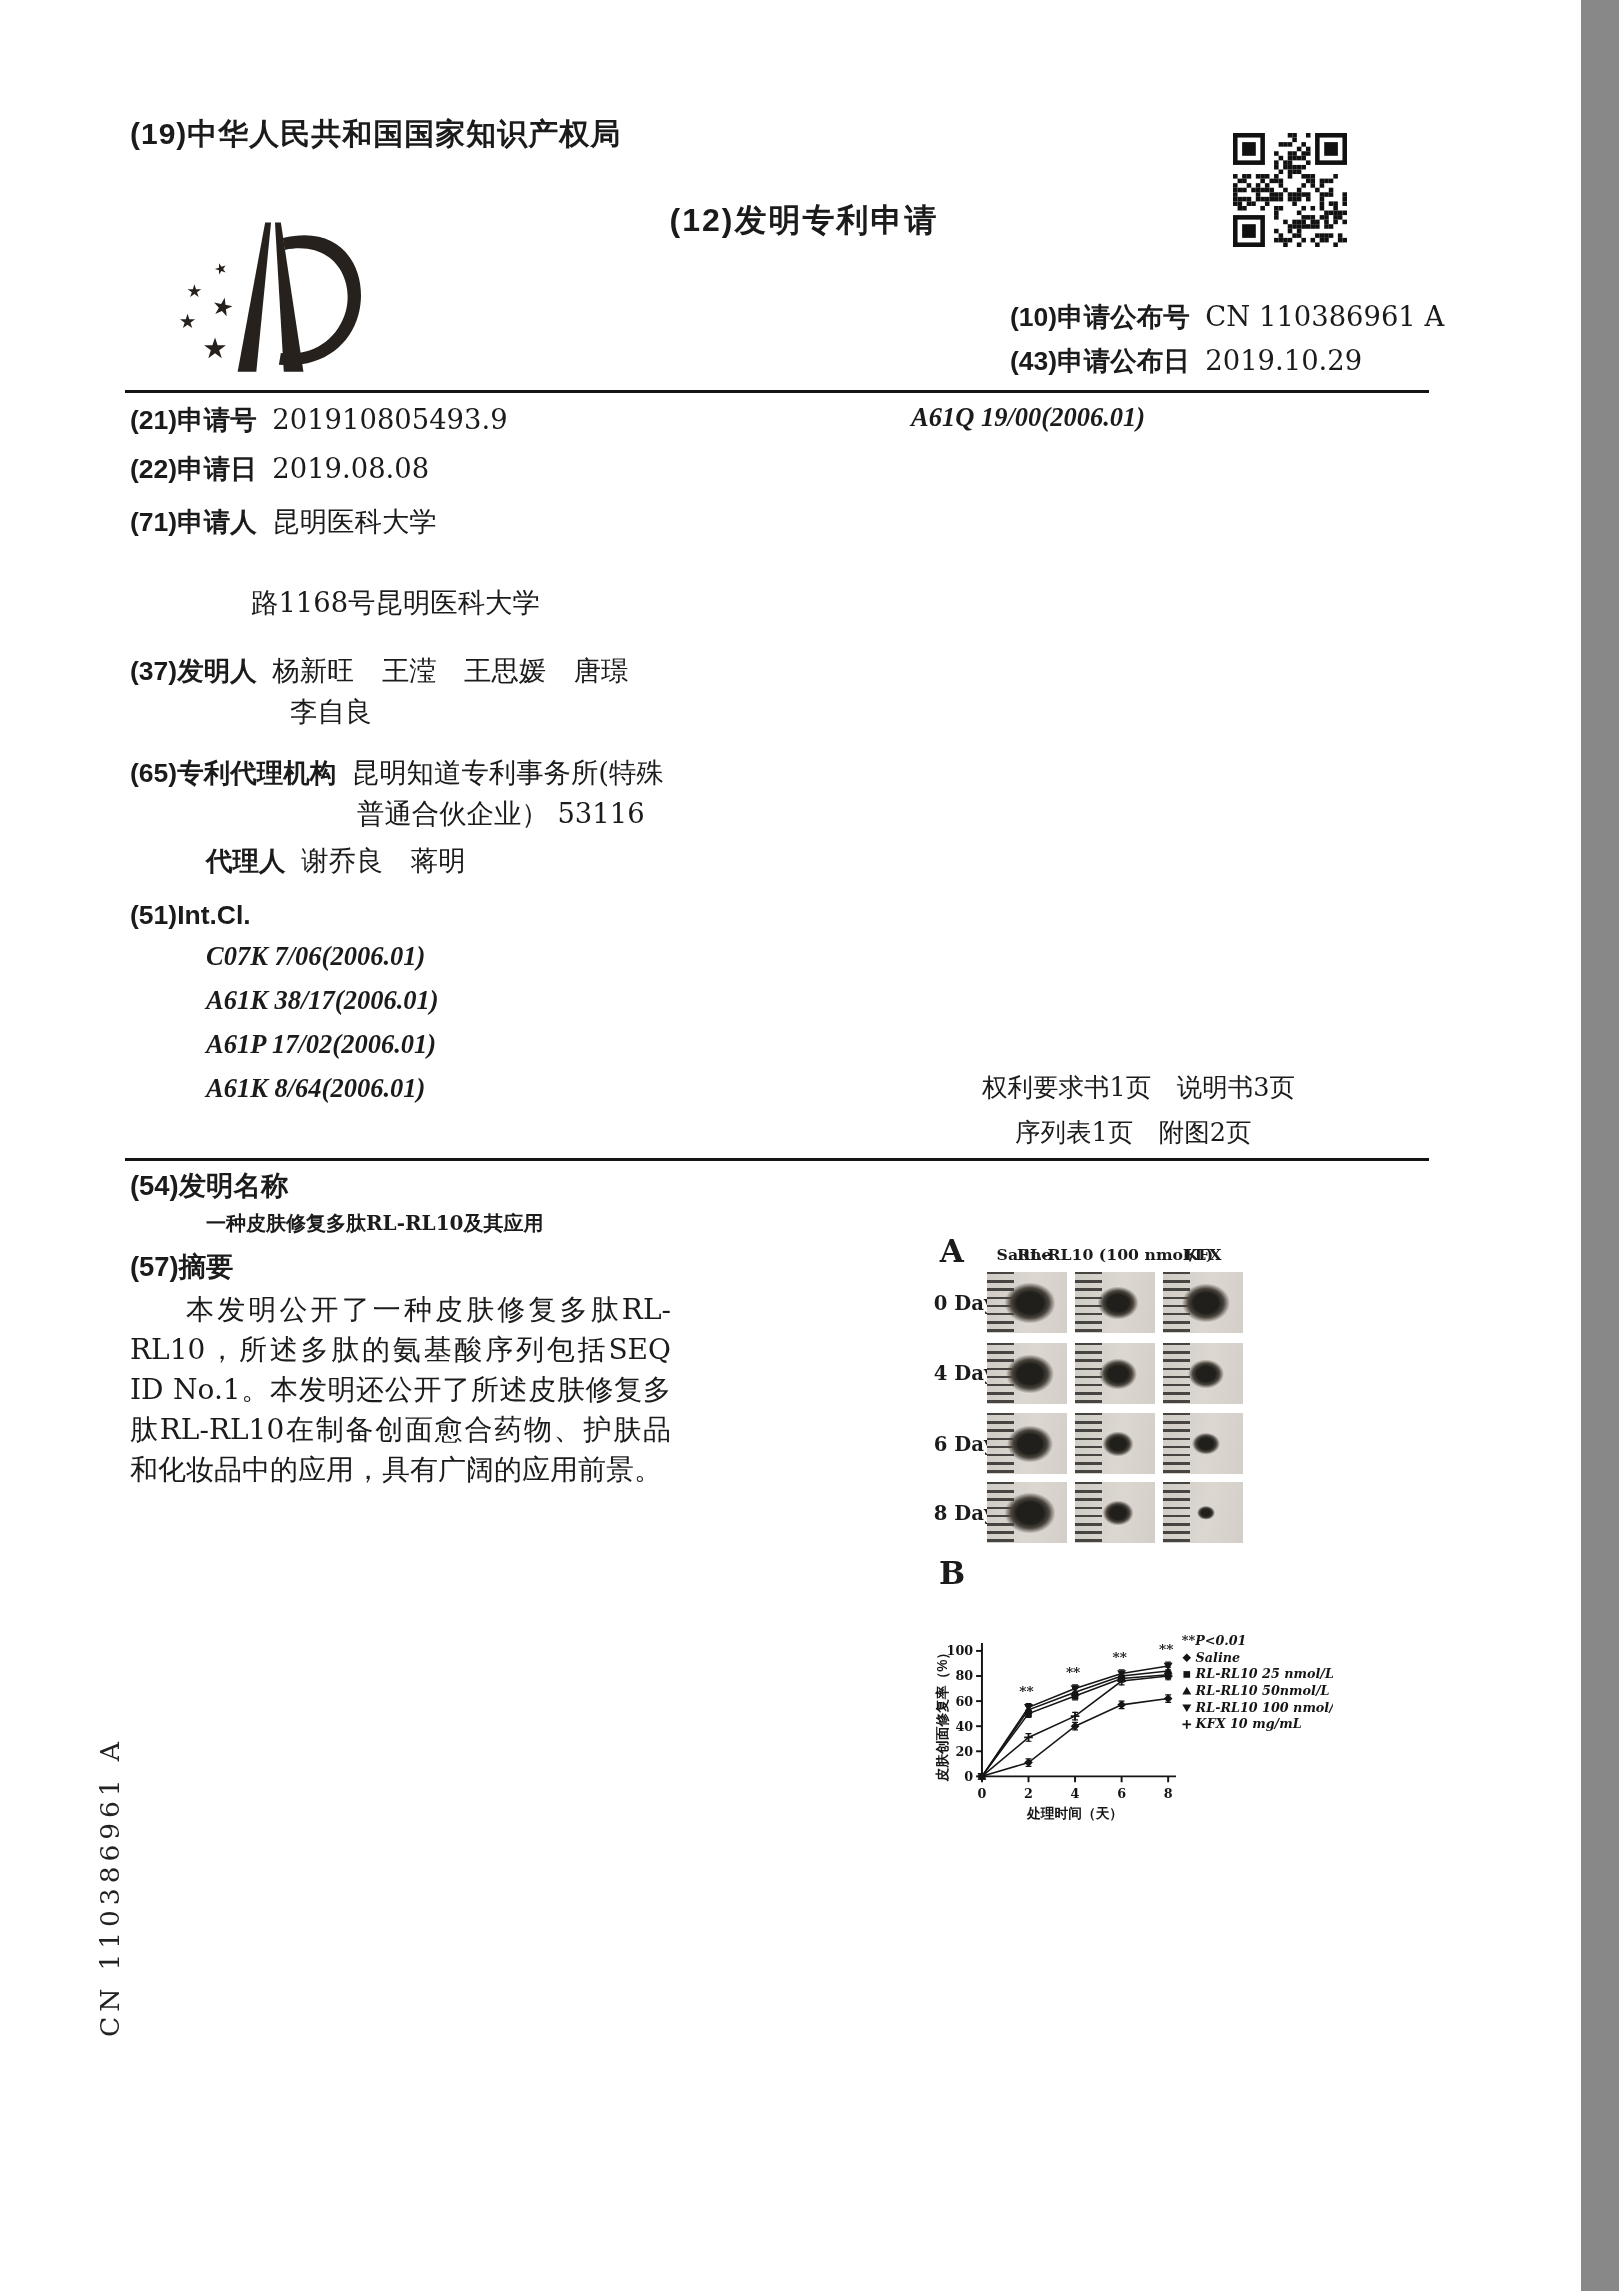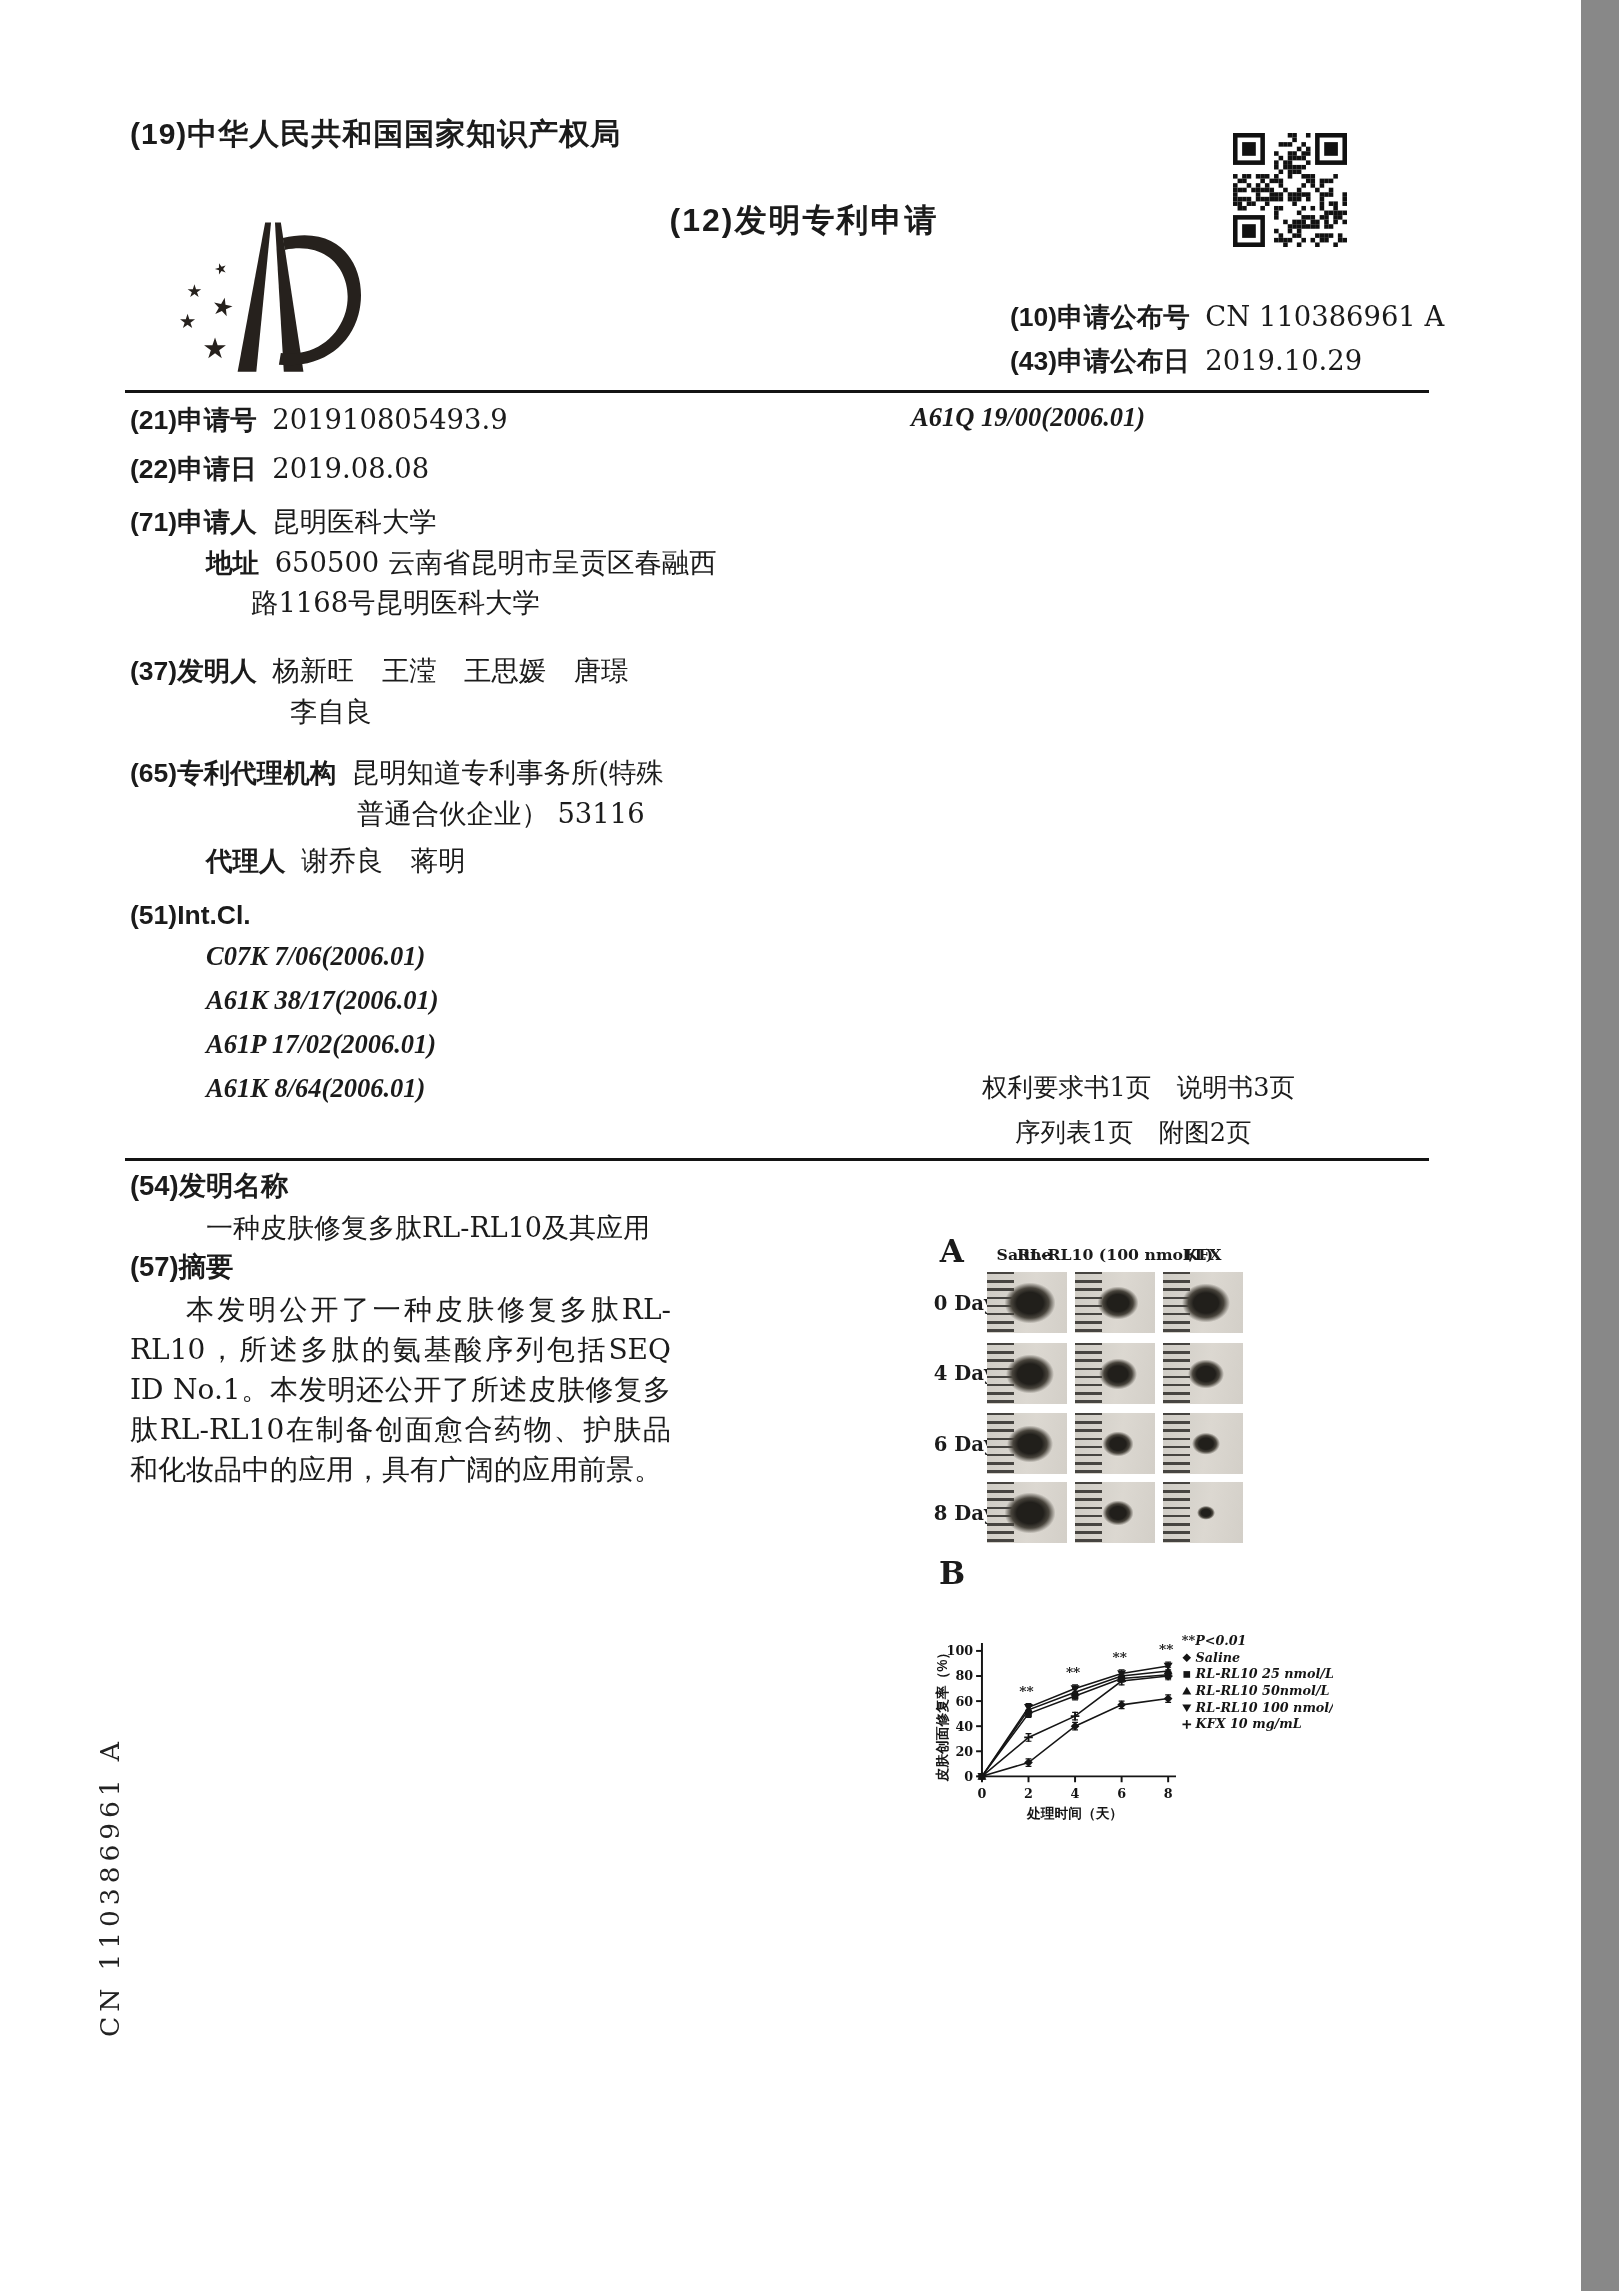--- a/index.html
+++ b/index.html
@@ -266,23 +266,20 @@
 
   <div class="line" style="left:130px;top:402px;">
     <span class="lb">(21)申请号</span><span class="vl">201910805493.9</span>
   </div>
   <div class="line" style="left:130px;top:451px;">
     <span class="lb">(22)申请日</span><span class="vl">2019.08.08</span>
   </div>
   <div class="line" style="left:130px;top:504px;">
     <span class="lb">(71)申请人</span><span class="vl">昆明医科大学</span>
   </div>
-  <div class="line" style="left:206px;top:545px;">
-    <span class="lb">地址</span><span class="vl">650500 云南省昆明市呈贡区春融西</span>
-  </div>
   <div class="line" style="left:251px;top:585px;">
     <span class="vl2">路1168号昆明医科大学</span>
   </div>
   <div class="line" style="left:130px;top:653px;">
     <span class="lb">(37)发明人</span><span class="vl">杨新旺　王滢　王思媛　唐璟</span>
   </div>
   <div class="line" style="left:290px;top:694px;">
     <span class="vl2">李自良</span>
   </div>
   <div class="line" style="left:130px;top:755px;">
@@ -302,21 +299,21 @@
   <div class="line ipc" style="left:206px;top:1029px;">A61P 17/02(2006.01)</div>
   <div class="line ipc" style="left:206px;top:1073px;">A61K 8/64(2006.01)</div>
 
   <div class="line ipc" style="left:911px;top:402px;">A61Q 19/00(2006.01)</div>
   <div class="line serifsm" style="left:982px;top:1070px;">权利要求书1页　说明书3页</div>
   <div class="line serifsm" style="left:1015px;top:1115px;">序列表1页　附图2页</div>
 
   <div class="rule" style="top:1158px;"></div>
 
   <div class="line lb" style="left:130px;top:1168px;font-size:27.4px;">(54)发明名称</div>
-  <div class="line vl2" style="left:206px;top:1210px;font-size:27px;">一种皮肤修复多肽RL-RL10及其应用</div>
+  <div class="line vl2" style="left:206px;top:1210px;font-size:20px;font-weight:bold;">一种皮肤修复多肽RL-RL10及其应用</div>
   <div class="line lb" style="left:130px;top:1249px;font-size:27.4px;">(57)摘要</div>
   <div id="abstract-text" class="abs">本发明公开了一种皮肤修复多肽RL-RL10，所述多肽的氨基酸序列包括SEQ ID No.1。本发明还公开了所述皮肤修复多肽RL-RL10在制备创面愈合药物、护肤品和化妆品中的应用，具有广阔的应用前景。</div>
 
   <div id="figure-a">
     <span class="panel-letter abs" style="left:13.7px;top:0;">A</span>
   <span class="colhdr" style="left: 98px;">Saline</span>
       <span class="colhdr" style="left: 189px;">RL-RL10 (100 nmol/L)</span>
       <span class="colhdr" style="left: 277px;">KFX</span>
       <div class="rowlab" style="top: 59px;">0 Day</div>
       <div class="cell" style="left: 61px; top: 39px;">

